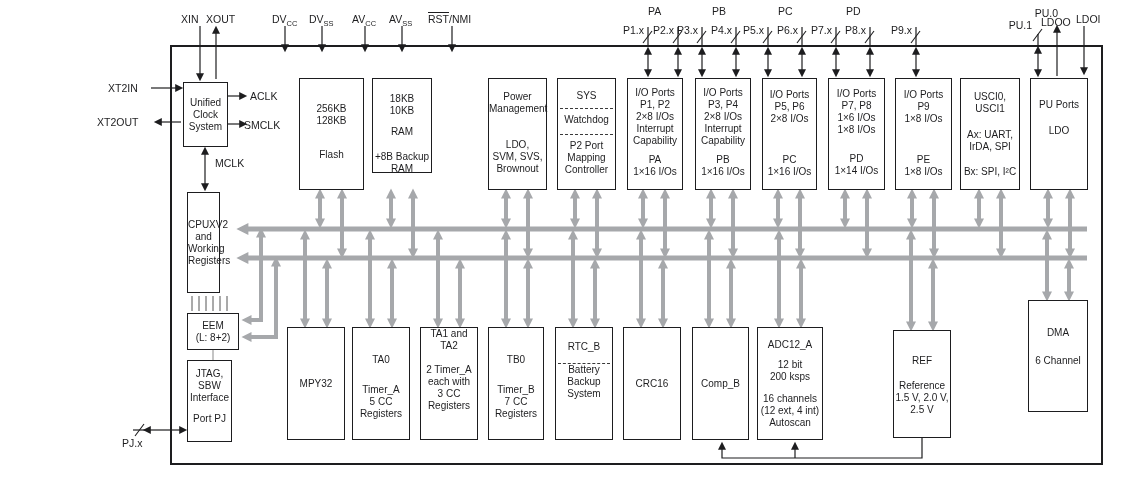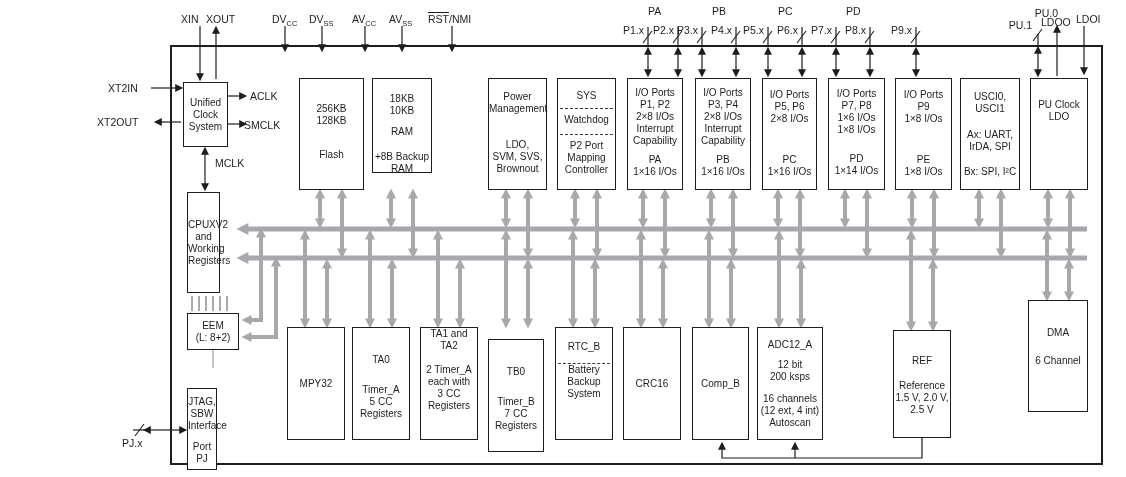--- a/index.html
+++ b/index.html
@@ -265,37 +265,37 @@
 
   <div class="block" style="left:960px;top:78px;width:60px;height:112px">
     <div class="g" style="margin-top:12px">USCI0,
 USCI1</div>
     <div class="g" style="margin-top:14px">Ax: UART,
 IrDA, SPI</div>
     <div class="g" style="margin-top:13px">Bx: SPI, I²C</div>
   </div>
 
   <div class="block" style="left:1030px;top:78px;width:58px;height:112px">
-    <div class="g" style="margin-top:20px">PU Clock</div>
-    <div class="g" style="">LDO</div>
+    <div class="g" style="margin-top:20px">PU Ports</div>
+    <div class="g" style="margin-top:14px">LDO</div>
   </div>
 
   <div class="block center" style="left:187px;top:192px;width:33px;height:101px">
     <div class="g">CPUXV2
 and
 Working
 Registers</div>
   </div>
 
   <div class="block center" style="left:187px;top:313px;width:52px;height:37px">
     <div class="g">EEM
 (L: 8+2)</div>
   </div>
 
-  <div class="block" style="left:187px;top:388px;width:30px;height:82px">
+  <div class="block" style="left:187px;top:360px;width:45px;height:82px">
     <div class="g" style="margin-top:7px">JTAG,
 SBW
 Interface</div>
     <div class="g" style="margin-top:9px">Port PJ</div>
   </div>
 
   <div class="block center" style="left:287px;top:327px;width:58px;height:113px">
     <div class="g">MPY32</div>
   </div>
 
@@ -308,21 +308,21 @@
 
   <div class="block" style="left:420px;top:327px;width:58px;height:113px">
     <div class="g" style="margin-top:0">TA1 and
 TA2</div>
     <div class="g" style="margin-top:12px">2 Timer_A
 each with
 3 CC
 Registers</div>
   </div>
 
-  <div class="block" style="left:488px;top:339px;width:56px;height:113px">
+  <div class="block" style="left:488px;top:327px;width:56px;height:113px">
     <div class="g" style="margin-top:26px">TB0</div>
     <div class="g" style="margin-top:18px">Timer_B
 7 CC
 Registers</div>
   </div>
 
   <div class="block" style="left:555px;top:327px;width:58px;height:113px">
     <div class="g" style="margin-top:13px">RTC_B</div>
     <div class="dash" style="margin-top:10px"></div>
     <div class="g" style="">Battery

